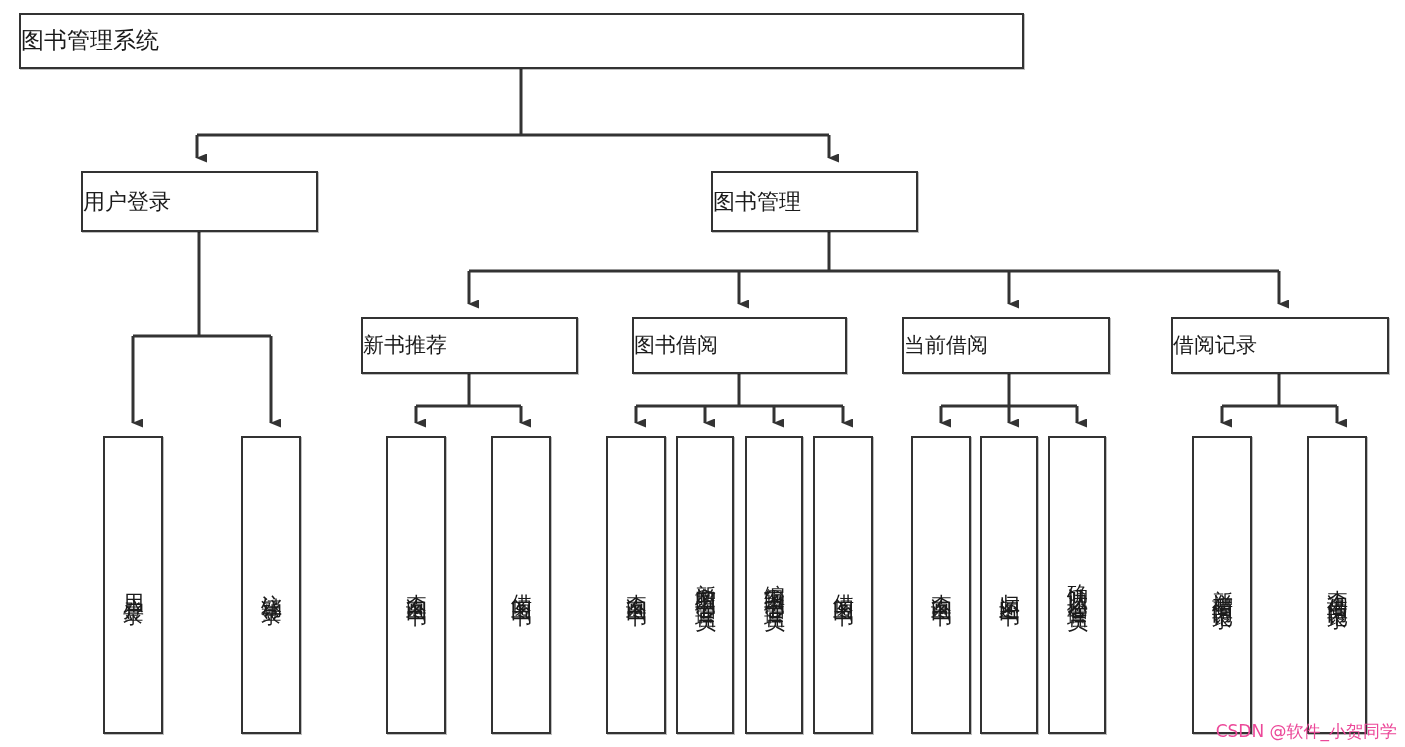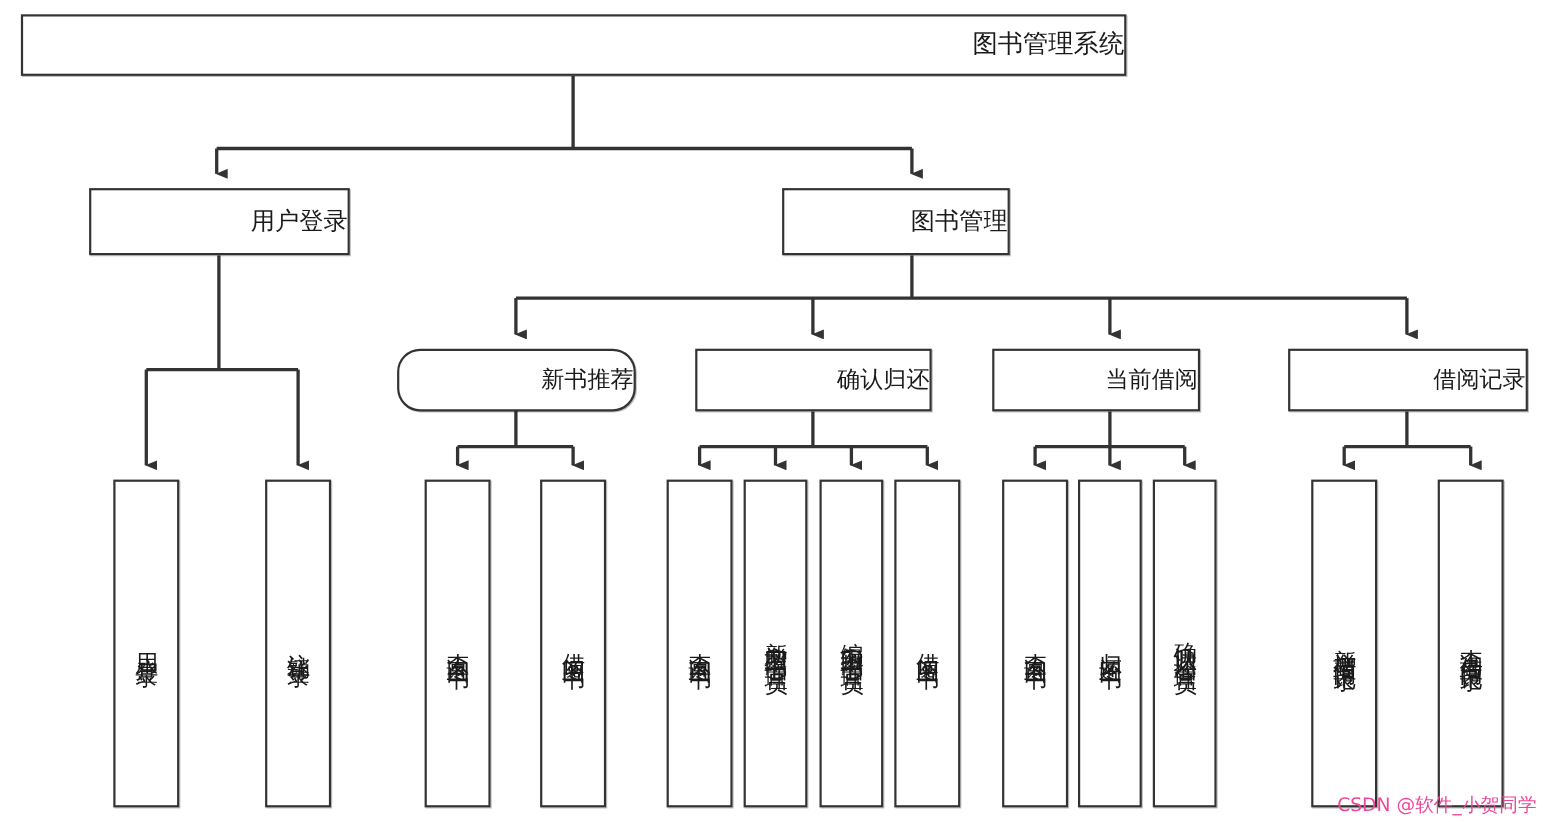--- a/index.html
+++ b/index.html
@@ -26,21 +26,21 @@
     height: 747px;
     pointer-events: none;
   }
   .node {
     position: absolute;
     box-sizing: border-box;
     border: 2px solid #333333;
     background: #ffffff;
     display: flex;
     align-items: center;
-    justify-content: flex-end;
+    justify-content: flex-start;
     color: #1a1a1a;
     box-shadow: 1px 1px 0 rgba(0,0,0,0.25);
   }
   .node-label {
     display: block;
     text-align: center;
     line-height: 1.18;
     white-space: nowrap;
   }
   .node.root {
@@ -146,27 +146,27 @@
     <span class="node-label">图书管理系统</span>
   </div>
 
   <div class="node lvl1" style="left:81px; top:171px; width:237px;">
     <span class="node-label">用户登录</span>
   </div>
   <div class="node lvl1" style="left:711px; top:171px; width:207px;">
     <span class="node-label">图书管理</span>
   </div>
 
-  <div class="node lvl2" style="left:361px; top:317px; width:217px;border-radius:21px;">
+  <div class="node lvl2" style="left:361px; top:317px; width:217px;">
     <span class="node-label">新书推荐</span>
   </div>
   <div class="node lvl2" style="left:632px; top:317px; width:215px;">
-    <span class="node-label">确认归还</span>
-  </div>
-  <div class="node lvl2" style="left:902px; top:317px; width:189px;padding-left:45px;">
+    <span class="node-label">图书借阅</span>
+  </div>
+  <div class="node lvl2" style="left:902px; top:317px; width:208px;">
     <span class="node-label">当前借阅</span>
   </div>
   <div class="node lvl2" style="left:1171px; top:317px; width:218px;">
     <span class="node-label">借阅记录</span>
   </div>
 
   <div class="node leaf" style="left:103px; top:436px; width:60px; height:298px;">
     <span class="node-label">用户登录</span>
   </div>
   <div class="node leaf" style="left:241px; top:436px; width:60px; height:298px;">

